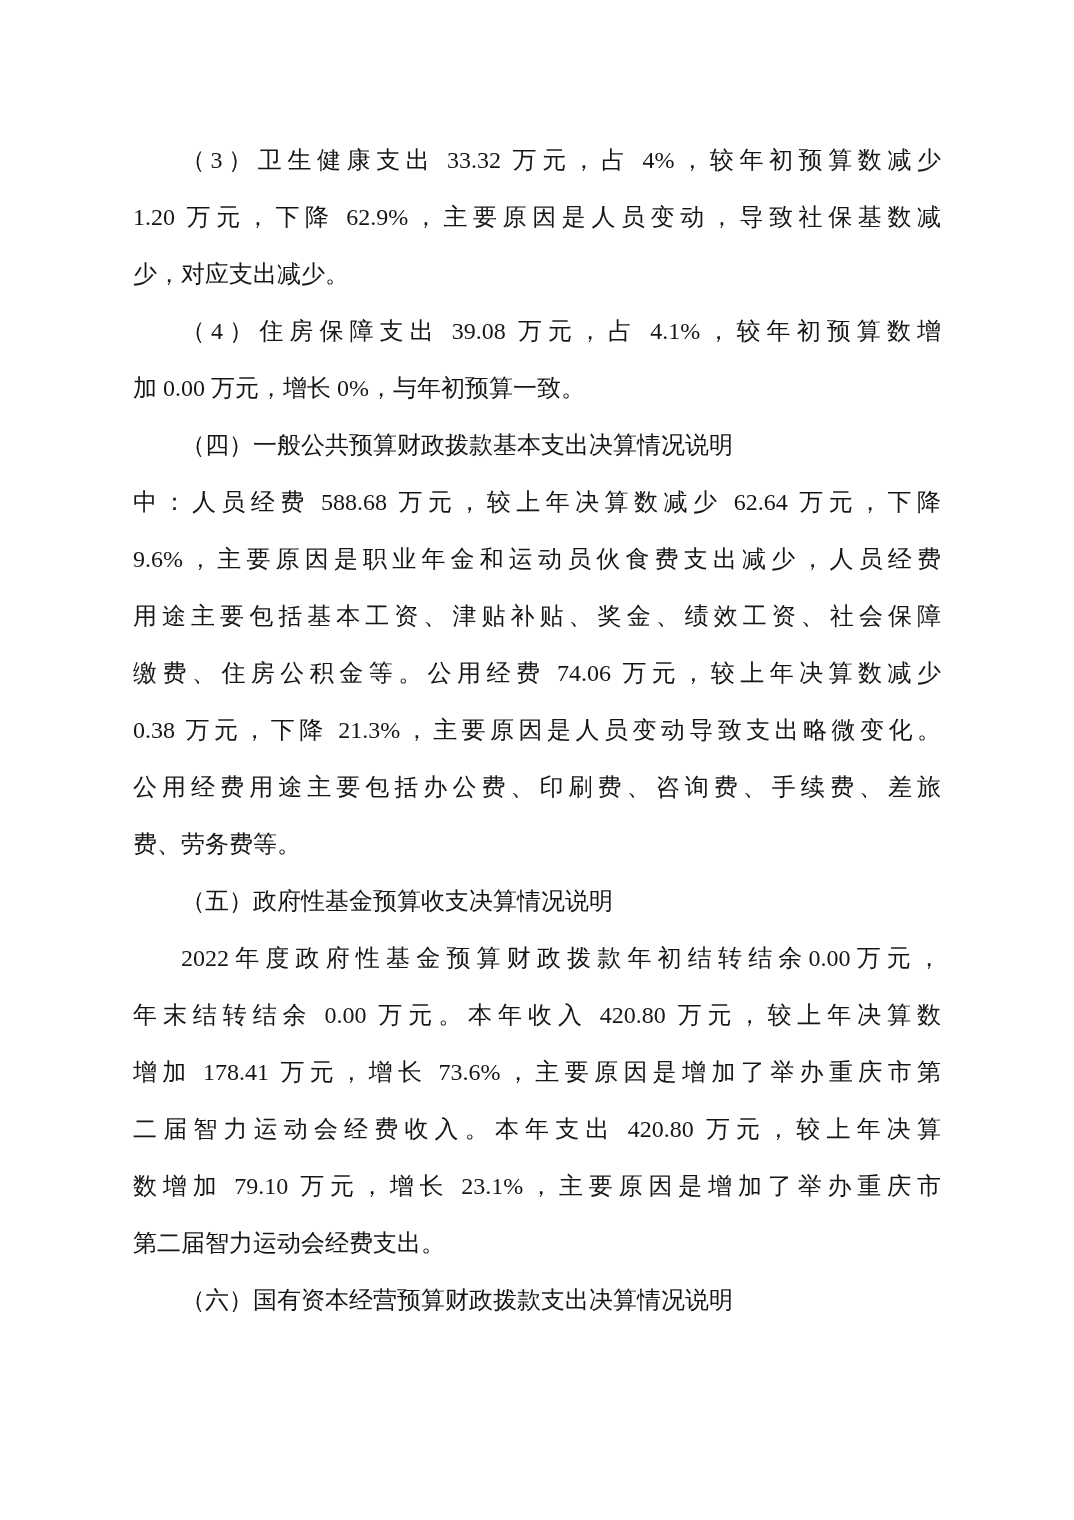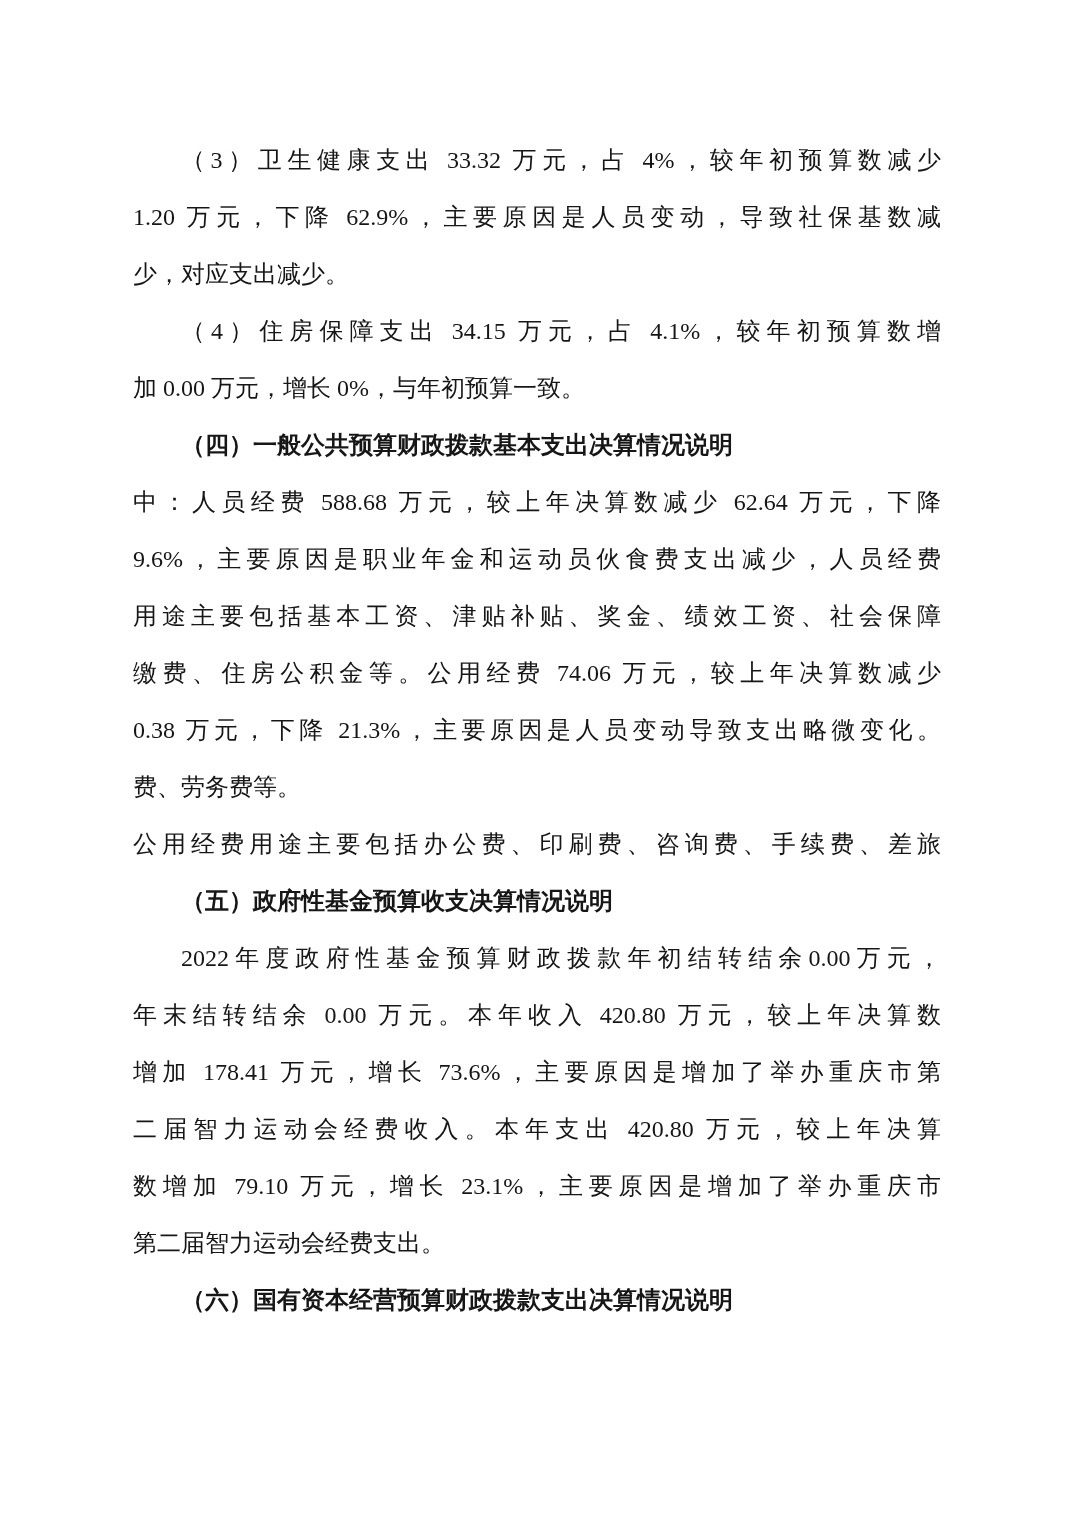--- a/index.html
+++ b/index.html
@@ -26,46 +26,46 @@
     text-align-last: justify;
     white-space: normal;
   }
   .line.first {
     text-indent: 2em;
   }
   .line.end {
     text-align-last: left;
   }
   .line.heading {
-    font-weight: 700;
+    font-weight: 400;
     text-indent: 2em;
     text-align-last: left;
   }
 </style>
 </head>
 <body>
 
 <div class="page" style="background: rgb(255, 255, 255); color: rgb(22, 22, 22);">
 
   <div class="line first">（3）卫生健康支出 33.32 万元，占 4%，较年初预算数减少</div>
   <div class="line">1.20 万元，下降 62.9%，主要原因是人员变动，导致社保基数减</div>
   <div class="line end">少，对应支出减少。</div>
 
-  <div class="line first">（4）住房保障支出 34.15 万元，占 4.1%，较年初预算数增</div>
+  <div class="line first">（4）住房保障支出 39.08 万元，占 4.1%，较年初预算数增</div>
   <div class="line end">加 0.00 万元，增长 0%，与年初预算一致。</div>
 
   <div class="line heading">（四）一般公共预算财政拨款基本支出决算情况说明</div>
 
   <div class="line">中：人员经费 588.68 万元，较上年决算数减少 62.64 万元，下降</div>
   <div class="line">9.6%，主要原因是职业年金和运动员伙食费支出减少，人员经费</div>
   <div class="line">用途主要包括基本工资、津贴补贴、奖金、绩效工资、社会保障</div>
   <div class="line">缴费、住房公积金等。公用经费 74.06 万元，较上年决算数减少</div>
   <div class="line">0.38 万元，下降 21.3%，主要原因是人员变动导致支出略微变化。</div>
+  <div class="line">公用经费用途主要包括办公费、印刷费、咨询费、手续费、差旅</div>
   <div class="line end">费、劳务费等。</div>
-  <div class="line">公用经费用途主要包括办公费、印刷费、咨询费、手续费、差旅</div>
 
   <div class="line heading">（五）政府性基金预算收支决算情况说明</div>
 
   <div class="line first">2022年度政府性基金预算财政拨款年初结转结余0.00万元，</div>
   <div class="line">年末结转结余 0.00 万元。本年收入 420.80 万元，较上年决算数</div>
   <div class="line">增加 178.41 万元，增长 73.6%，主要原因是增加了举办重庆市第</div>
   <div class="line">二届智力运动会经费收入。本年支出 420.80 万元，较上年决算</div>
   <div class="line">数增加 79.10 万元，增长 23.1%，主要原因是增加了举办重庆市</div>
   <div class="line end">第二届智力运动会经费支出。</div>
 

